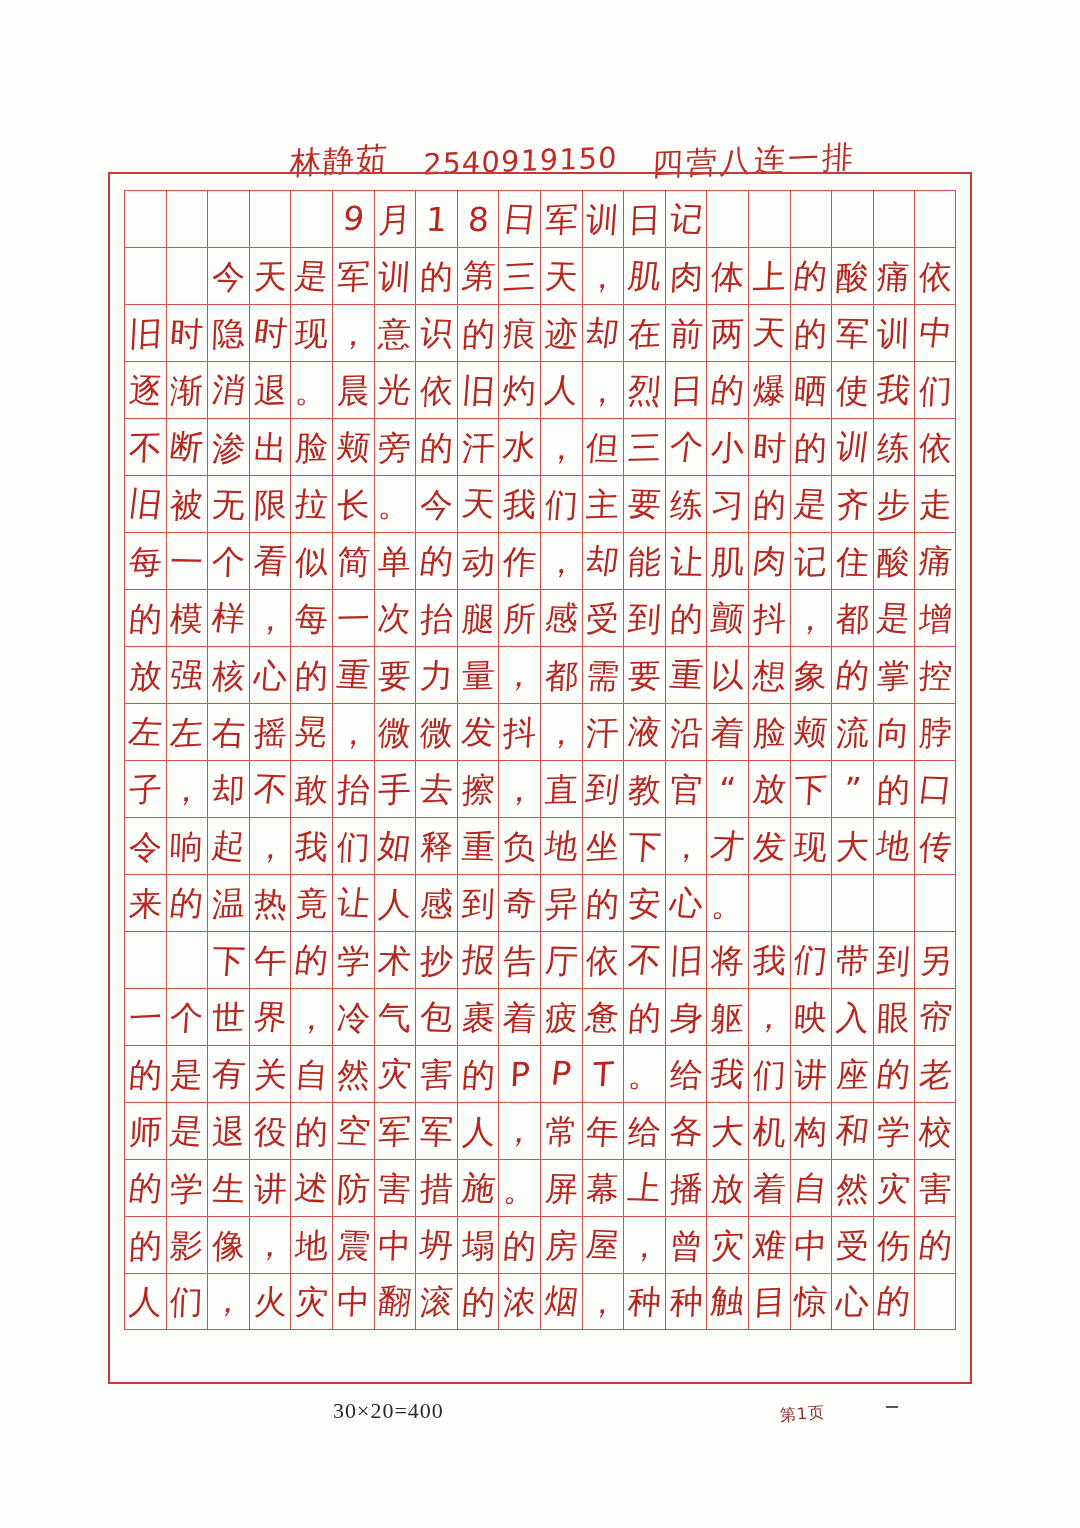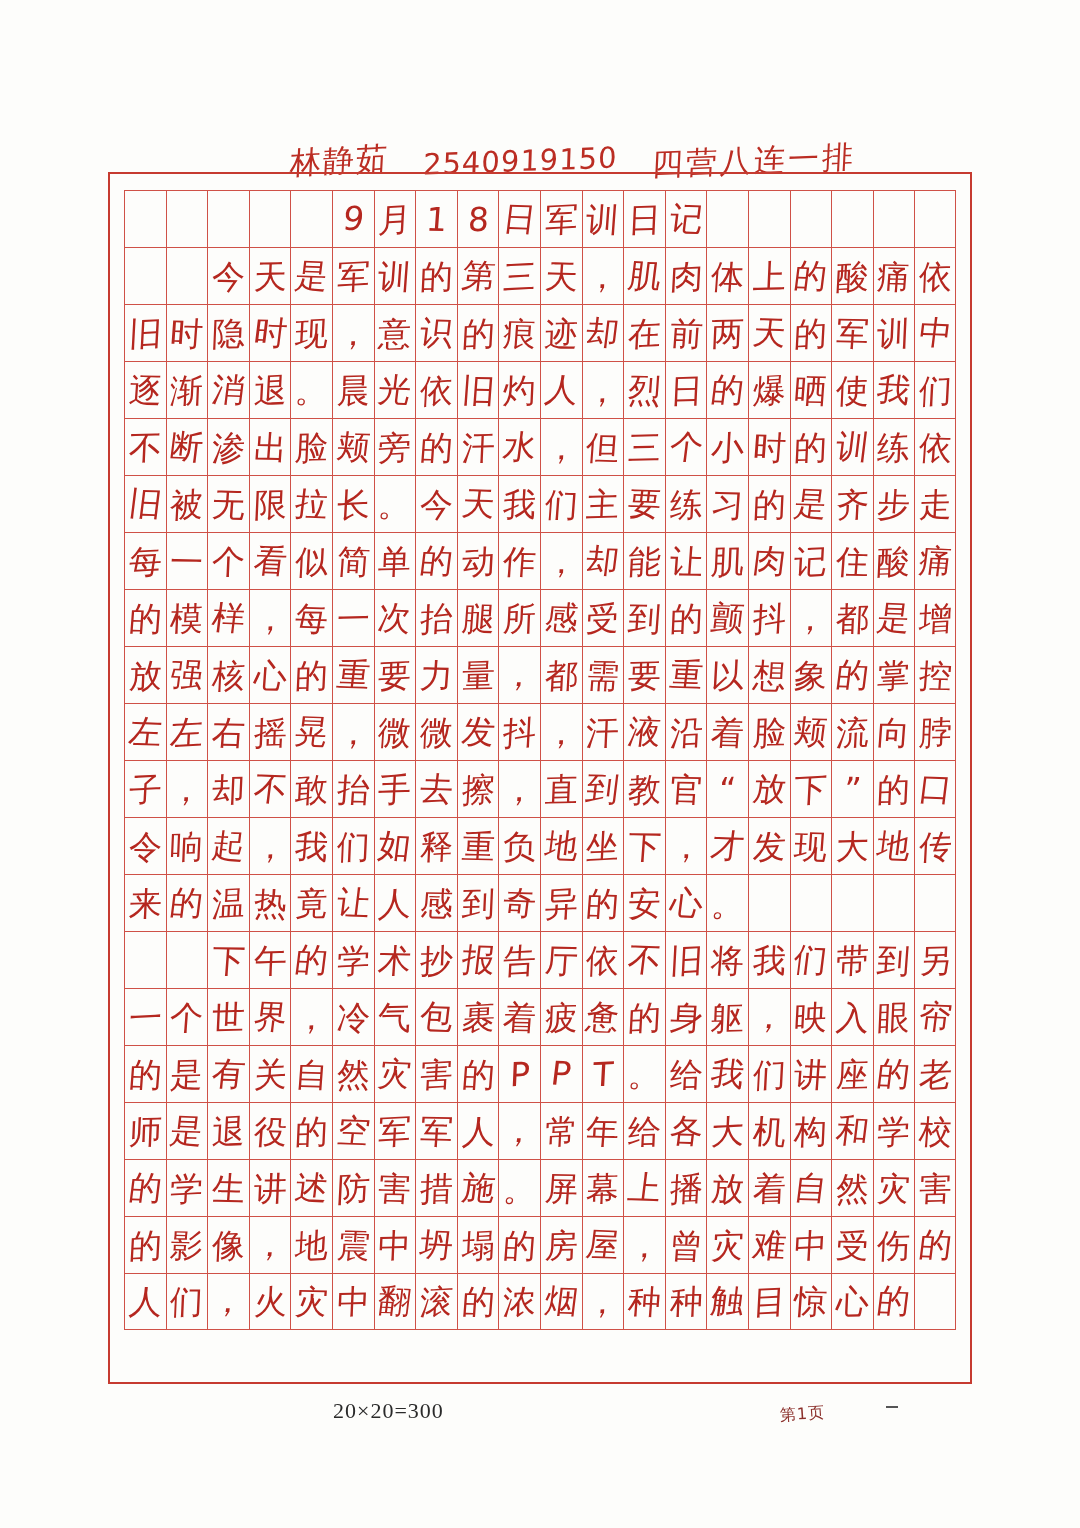--- a/index.html
+++ b/index.html
@@ -1357,18 +1357,18 @@
           </div>
           <div class="cell tilt-c">
             <span class="ch">的</span>
           </div>
           <div class="cell tilt-b"></div>
         </div>
       </div>
   </div>
 
   <div class="footer">
-    <span class="footer-count">20×20=300</span>
+    <span class="footer-count">30×20=400</span>
     <span class="footer-mark">第1页</span>
     <span class="footer-dash"></span>
   </div>
 
 </div>
 
 </body></html>

